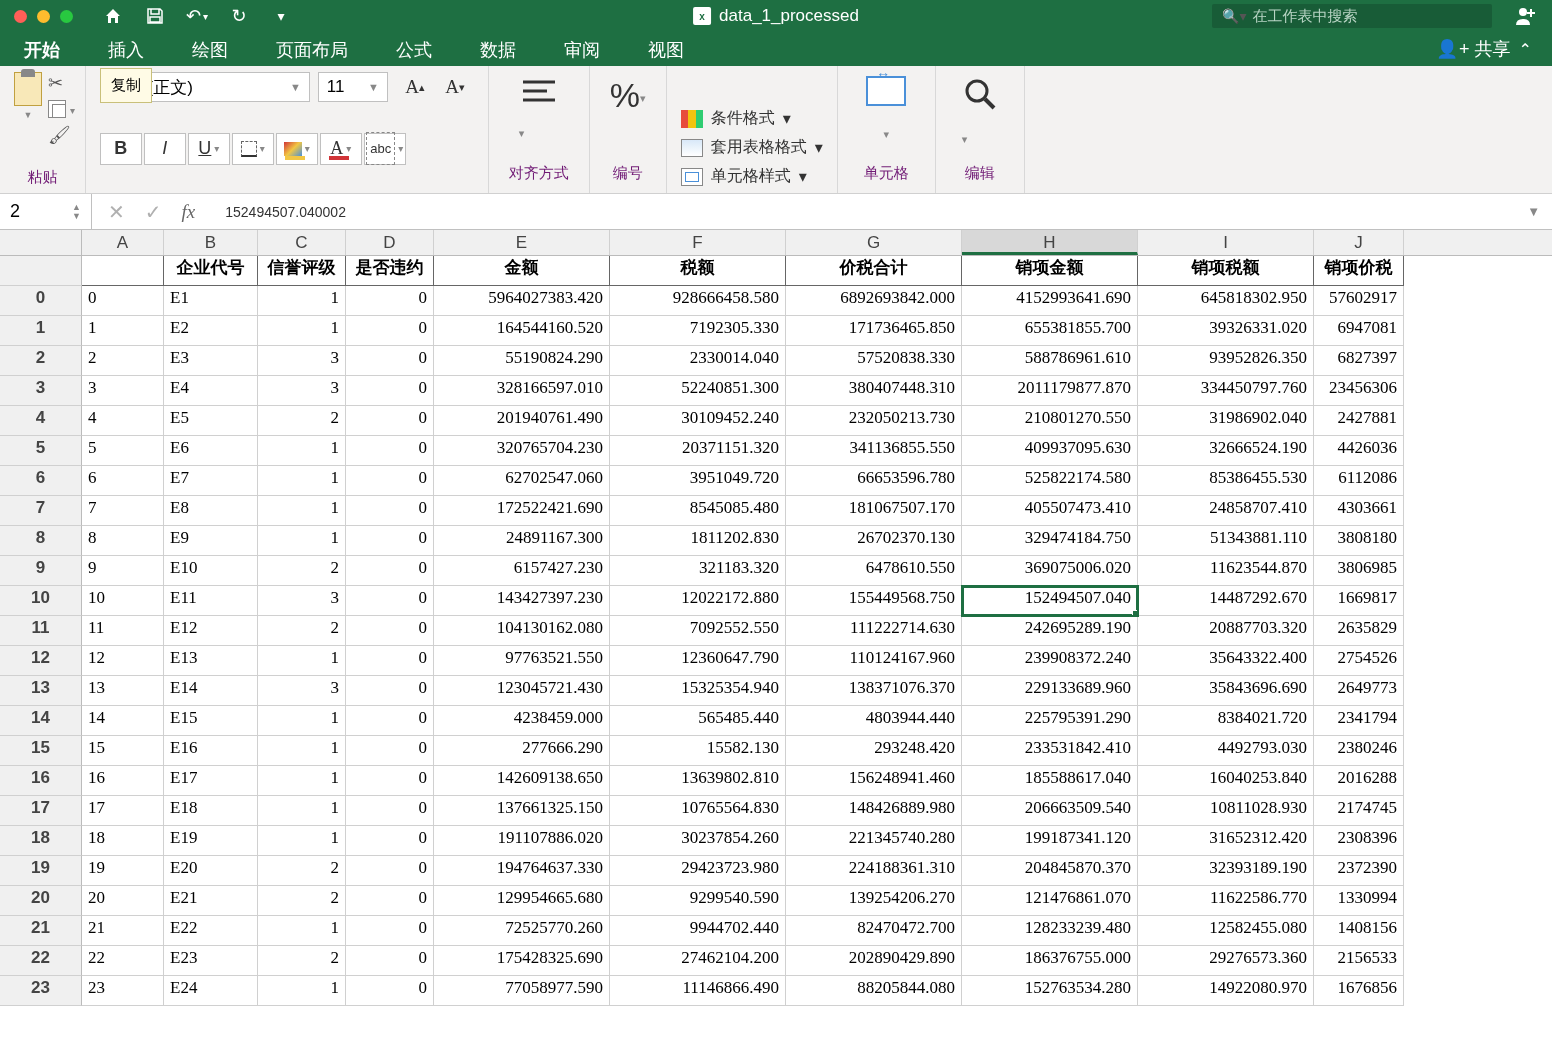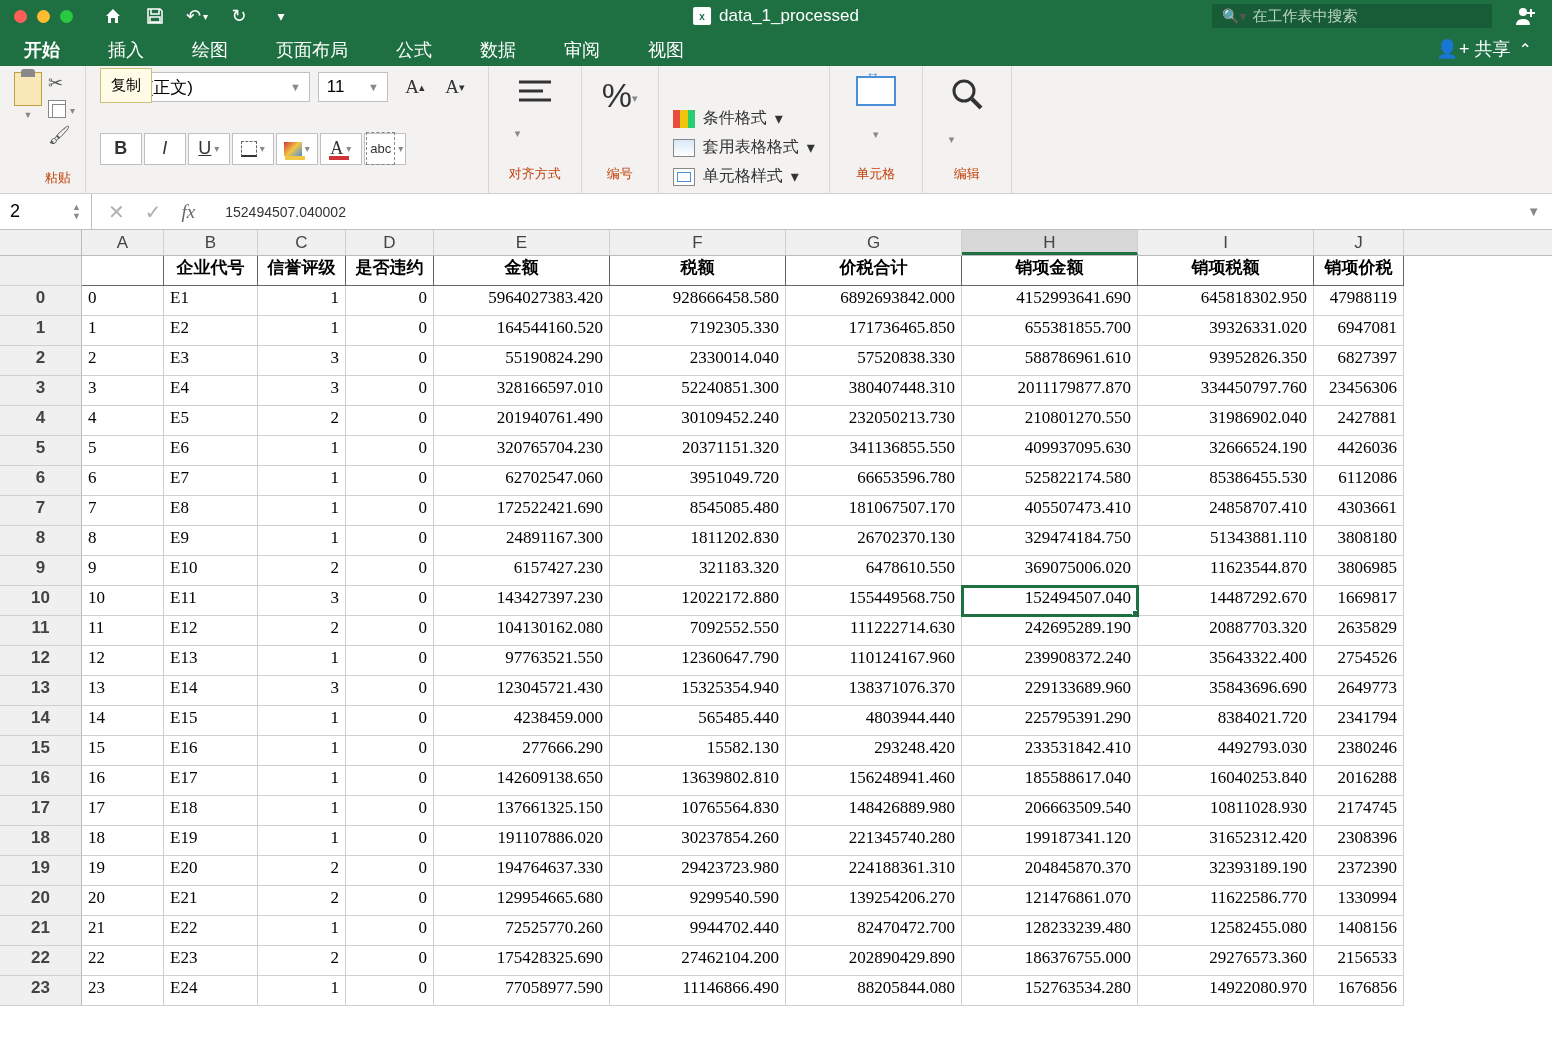--- a/index.html
+++ b/index.html
@@ -16,21 +16,21 @@
 .search-box span.mag{font-size:14px;margin-right:6px}
 .user-icon{position:absolute;right:16px;width:22px;height:22px;color:#fff;font-size:20px}
 .ribbon-tabs{height:34px;background:#1e6f42;display:flex;padding-left:0;color:#fff;font-size:18px}
 .ribbon-tabs .tab{padding:6px 24px;cursor:pointer}
 .ribbon-tabs .tab.active{font-weight:bold}
 .ribbon-share{margin-left:auto;display:flex;align-items:center;gap:8px;padding-right:20px;color:#fff}
 .ribbon-share .chev{font-size:16px}
 .ribbon{height:128px;background:#f3f2f1;border-bottom:1px solid #d0d0d0;display:flex;align-items:stretch}
 .tooltip{position:absolute;top:68px;left:100px;background:#fffbe6;border:1px solid #c9c07a;padding:7px 10px;font-size:15px;z-index:10}
 .group{border-right:1px solid #d8d8d8;padding:6px 14px;display:flex;flex-direction:column;justify-content:space-between;position:relative}
-.group-label{text-align:right;font-size:13px;color:#c2410c;padding-top:2px}
+.group-label{text-align:center;font-size:15px;color:#701a75;padding-top:2px}
 .paste-main{display:flex;gap:6px}
 .paste-col{display:flex;flex-direction:column;align-items:center;gap:4px}
 .paste-icon{width:28px;height:34px;background:#f8e8b8;border:1px solid #c0a040;position:relative}
 .paste-icon::before{content:"";position:absolute;top:-4px;left:6px;width:14px;height:8px;background:#888;border-radius:3px 3px 0 0}
 .clipboard-tools{display:flex;flex-direction:column;gap:6px;font-size:18px;color:#555}
 .font-top{display:flex;gap:8px;align-items:center}
 .font-name{width:210px;height:30px;border:1px solid #c0c0c0;background:#fff;padding:0 8px;font-size:17px;display:flex;align-items:center;justify-content:space-between}
 .font-size{width:70px;height:30px;border:1px solid #c0c0c0;background:#fff;padding:0 8px;font-size:17px;display:flex;align-items:center;justify-content:space-between}
 .font-grow{display:flex;gap:2px}
 .aa-btn{width:38px;height:30px;border:1px solid transparent;display:flex;align-items:center;justify-content:center;font-family:serif;font-size:19px;color:#333}
@@ -298,21 +298,21 @@
         <div class="rh">0</div>
         <div class="cell cw-A">0</div>
         <div class="cell cw-B">E1</div>
         <div class="cell cw-C num">1</div>
         <div class="cell cw-D num">0</div>
         <div class="cell cw-E num">5964027383.420</div>
         <div class="cell cw-F num">928666458.580</div>
         <div class="cell cw-G num">6892693842.000</div>
         <div class="cell cw-H num">4152993641.690</div>
         <div class="cell cw-I num">645818302.950</div>
-        <div class="cell cw-J num">47988119</div>
+        <div class="cell cw-J num">57602917</div>
       </div>
       <div class="row">
         <div class="rh">1</div>
         <div class="cell cw-A">1</div>
         <div class="cell cw-B">E2</div>
         <div class="cell cw-C num">1</div>
         <div class="cell cw-D num">0</div>
         <div class="cell cw-E num">164544160.520</div>
         <div class="cell cw-F num">7192305.330</div>
         <div class="cell cw-G num">171736465.850</div>

